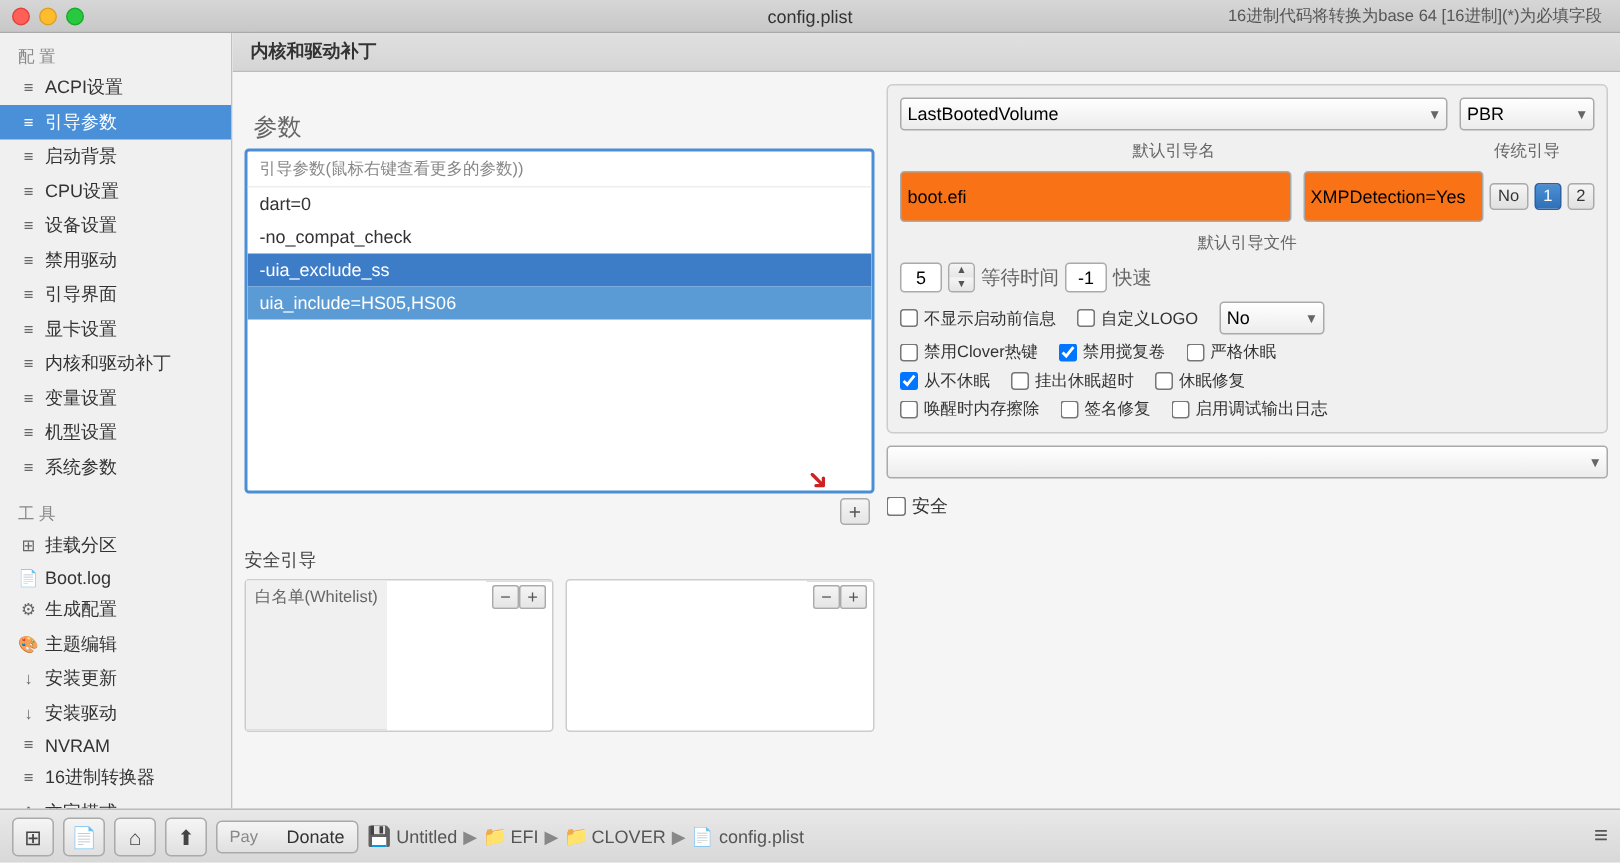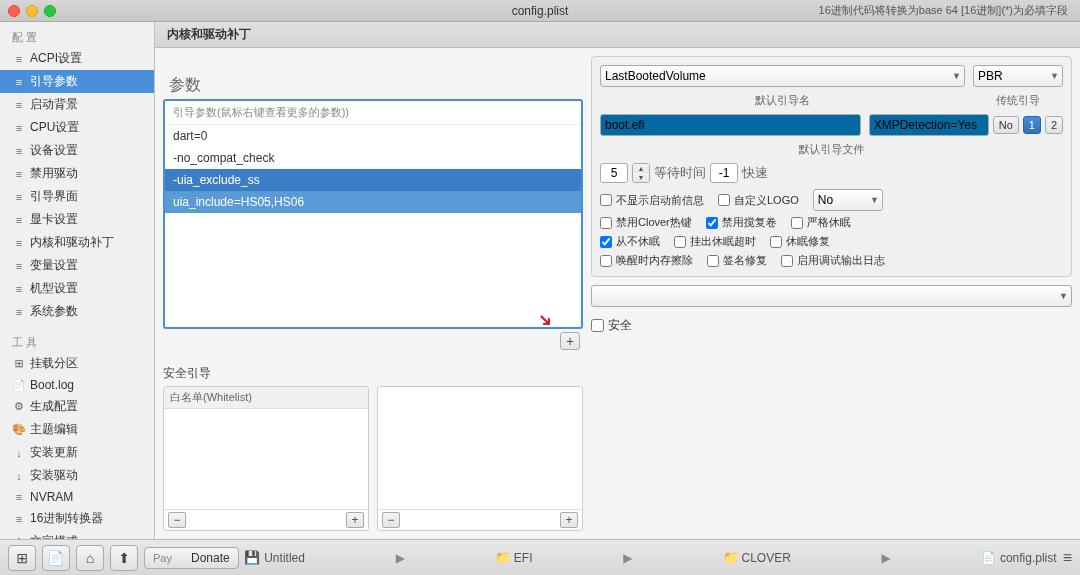--- a/index.html
+++ b/index.html
@@ -195,21 +195,21 @@
       padding: 4px 0 4px;
       font-weight: 500;
     }
     .security-lists {
       display: flex;
       gap: 8px;
     }
     .security-list-box {
       flex: 1;
       display: flex;
-      flex-direction: column;
+      flex-direction: row;
       background: #fff;
       border: 1px solid #ccc;
       border-radius: 3px;
     }
     .security-list-header {
       font-size: 11px;
       color: #666;
       padding: 3px 6px;
       background: #f0f0f0;
       border-bottom: 1px solid #ddd;
@@ -285,24 +285,24 @@
       appearance: none;
     }
     .select-arrow {
       position: absolute;
       right: 4px;
       color: #666;
       font-size: 9px;
       pointer-events: none;
     }
     .input-field {
-      height: 22px;
+      height: 34px;
       border: 1px solid #aaa;
       border-radius: 3px;
-      background: #0369a1;
+      background: #f97316;
       font-size: 12px;
       padding: 0 4px;
     }
     .small-label {
       font-size: 13px;
       color: #666;
       white-space: nowrap;
     }
 
     
@@ -381,21 +381,21 @@
     .donate-icon {
       font-size: 11px;
       color: #888;
     }
 
     
     .breadcrumb {
       flex: 1;
       display: flex;
       align-items: center;
-      justify-content: space-between;
+      justify-content: flex-start;
       gap: 4px;
       font-size: 12px;
       color: #555;
     }
     .breadcrumb-sep { color: #888; }
     .breadcrumb-folder {
       display: flex;
       align-items: center;
       gap: 2px;
     }

